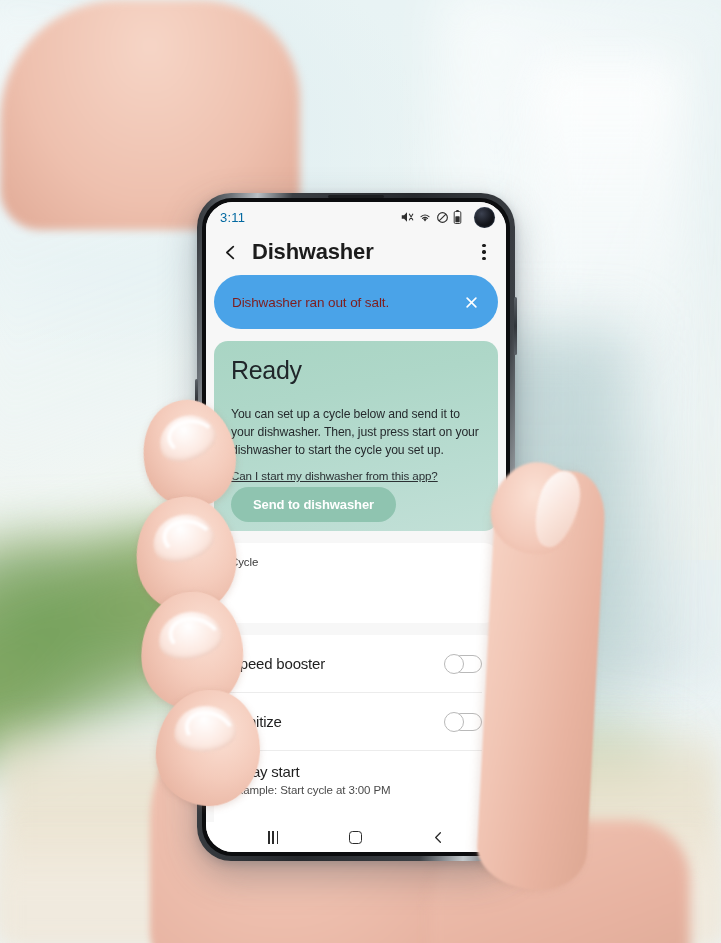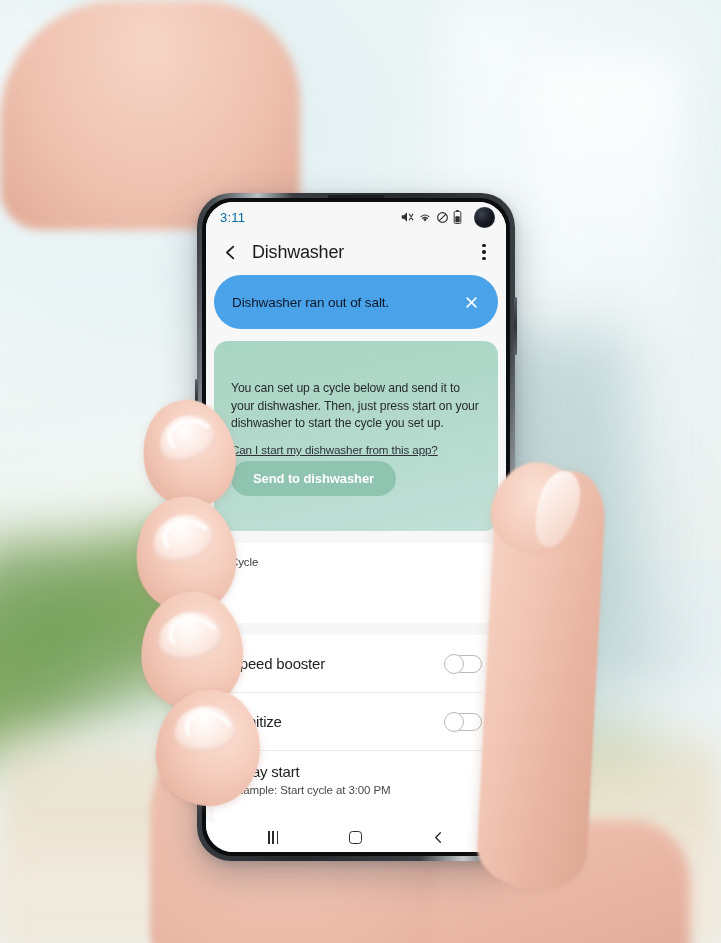--- a/index.html
+++ b/index.html
@@ -274,22 +274,22 @@
     align-items: center;
     padding: 0 10px 0 12px;
   }
   #back-arrow {
     width: 24px; height: 24px;
     display: flex; align-items: center; justify-content: center;
     cursor: pointer;
   }
   #app-title {
     margin-left: 10px;
-    font-size: 18px;
-    font-weight: normal;
+    font-size: 22px;
+    font-weight: bold;
     color: #1c1c1c;
     letter-spacing: -0.2px;
   }
   #overflow-menu {
     margin-left: auto;
     width: 24px; height: 24px;
     display: flex; flex-direction: column;
     align-items: center; justify-content: center;
     gap: 3px;
     cursor: pointer;
@@ -314,21 +314,21 @@
     margin-top: 3px;
     height: 54px;
     border-radius: 27px;
     background: #4aa3e8;
     display: flex;
     align-items: center;
     padding: 0 16px 0 18px;
     cursor: pointer;
   }
   #notif-text {
-    color: #0f172a;
+    color: #7f1d1d;
     font-size: 13.5px;
     letter-spacing: -0.1px;
   }
   #notif-close {
     margin-left: auto;
     width: 22px; height: 22px;
     display: flex; align-items: center; justify-content: center;
     cursor: pointer;
   }
 
@@ -575,20 +575,21 @@
           <div id="notif-text">Dishwasher ran out of salt.</div>
           <div id="notif-close">
             <svg width="15" height="15" viewBox="0 0 24 24" fill="none" stroke="#ffffff" stroke-width="2.6" stroke-linecap="round">
               <line x1="5" y1="5" x2="19" y2="19"></line>
               <line x1="19" y1="5" x2="5" y2="19"></line>
             </svg>
           </div>
         </div>
 
         <div id="ready-card">
+          <div id="ready-title">Ready</div>
           <div id="ready-desc">You can set up a cycle below and send it to your dishwasher. Then, just press start on your dishwasher to start the cycle you set up.</div>
           <a id="ready-link">Can I start my dishwasher from this app?</a>
           <div id="send-btn-wrap">
             <button id="send-btn">Send to dishwasher</button>
           </div>
         </div>
 
         <div id="cycle-card">
           <div id="cycle-label">Cycle</div>
         </div>

